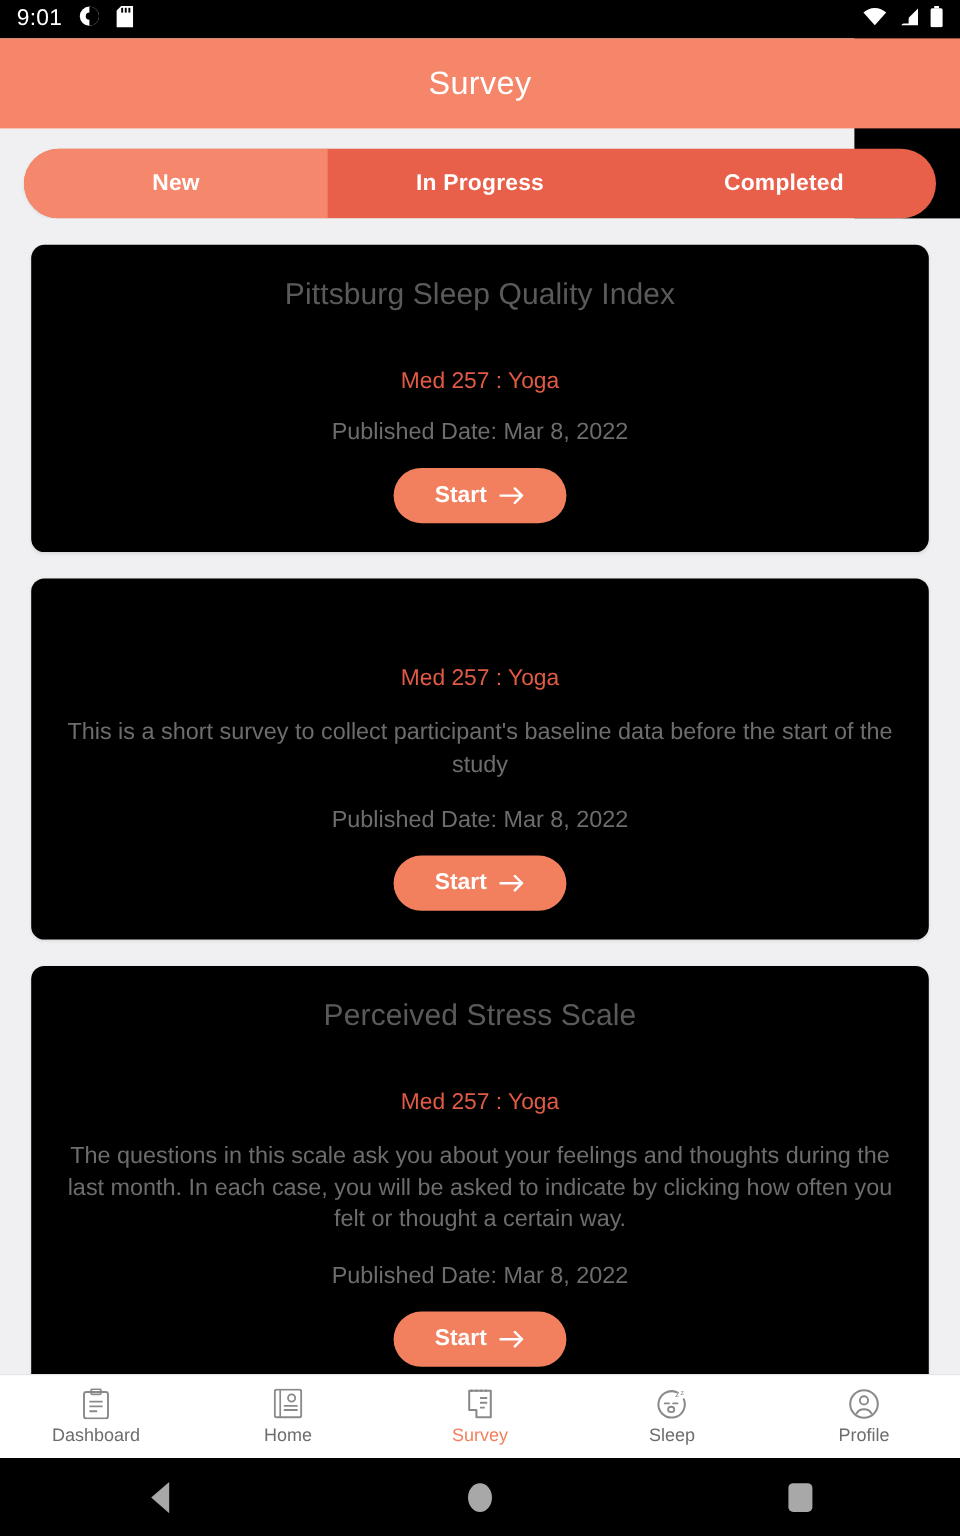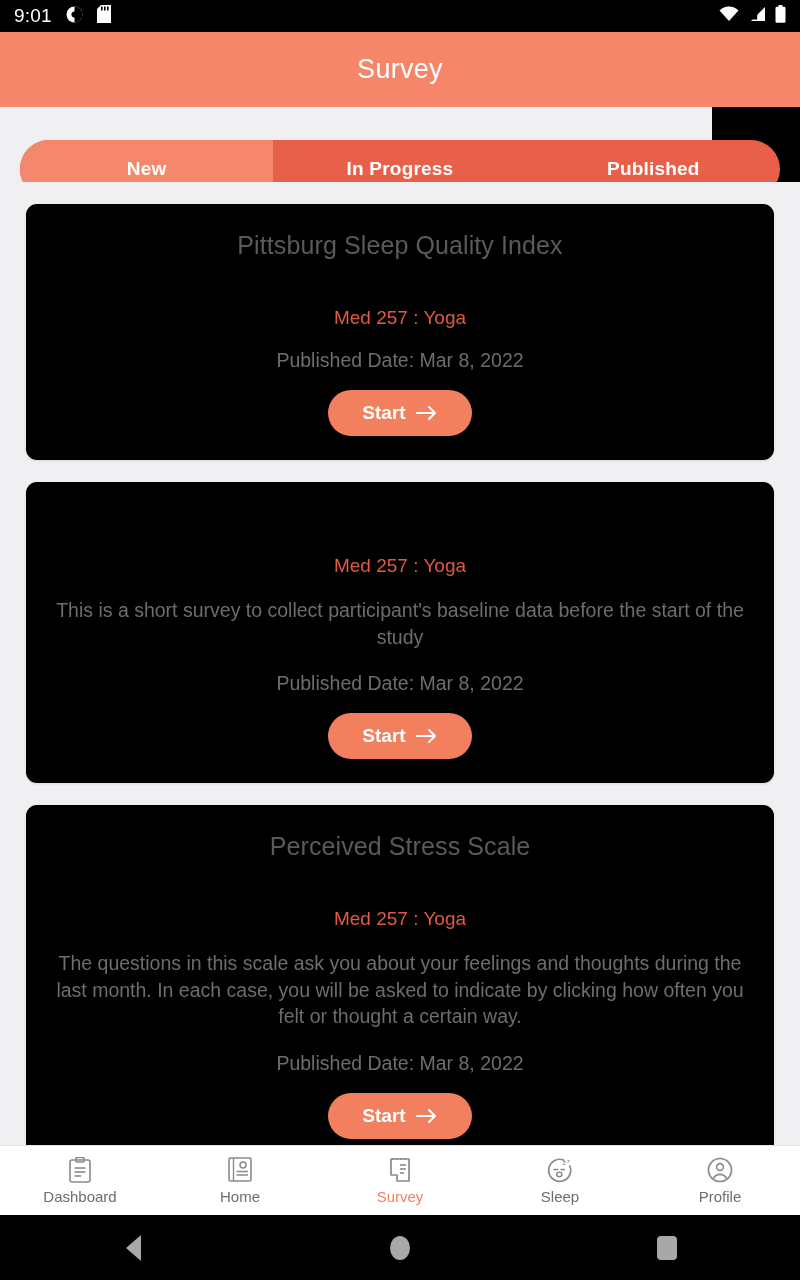--- a/index.html
+++ b/index.html
@@ -26,21 +26,21 @@
   
   .appbar{
     position:absolute; top:32px; left:0; width:800px; height:75px;
     background:#f5866a;
     display:flex; align-items:center; justify-content:center;
   }
   .appbar-title{ color:#fff; font-size:27px; font-weight:400; letter-spacing:.3px; }
 
   
   .tabs-wrap{
-    position:absolute; top:140px; left:20px; width:760px; height:58px;
+    position:absolute; top:124px; left:20px; width:760px; height:58px;
     background:#e8604a; border-radius:29px; overflow:hidden;
     display:flex; box-shadow:0 1px 3px rgba(0,0,0,.10);
   }
   .tab{
     flex:1 1 0; display:flex; align-items:center; justify-content:center;
     color:#fff; font-size:19px; font-weight:700; letter-spacing:.2px;
     cursor:pointer; height:100%;
   }
   .tab.active{ background:#f5886c; }
 
@@ -152,21 +152,21 @@
   </div>
 
   <div class="tabs-wrap">
     <div class="tab active">
       <span>New</span>
     </div>
     <div class="tab">
       <span>In Progress</span>
     </div>
     <div class="tab">
-      <span>Published</span>
+      <span>Completed</span>
     </div>
   </div>
 
   <div class="content">
 
     <div class="card">
       <div class="card-title">Pittsburg Sleep Quality Index</div>
       <div class="card-sub">Med 257 : Yoga</div>
       <div class="card-date">Published Date: Mar 8, 2022</div>
       <button class="start-btn">

